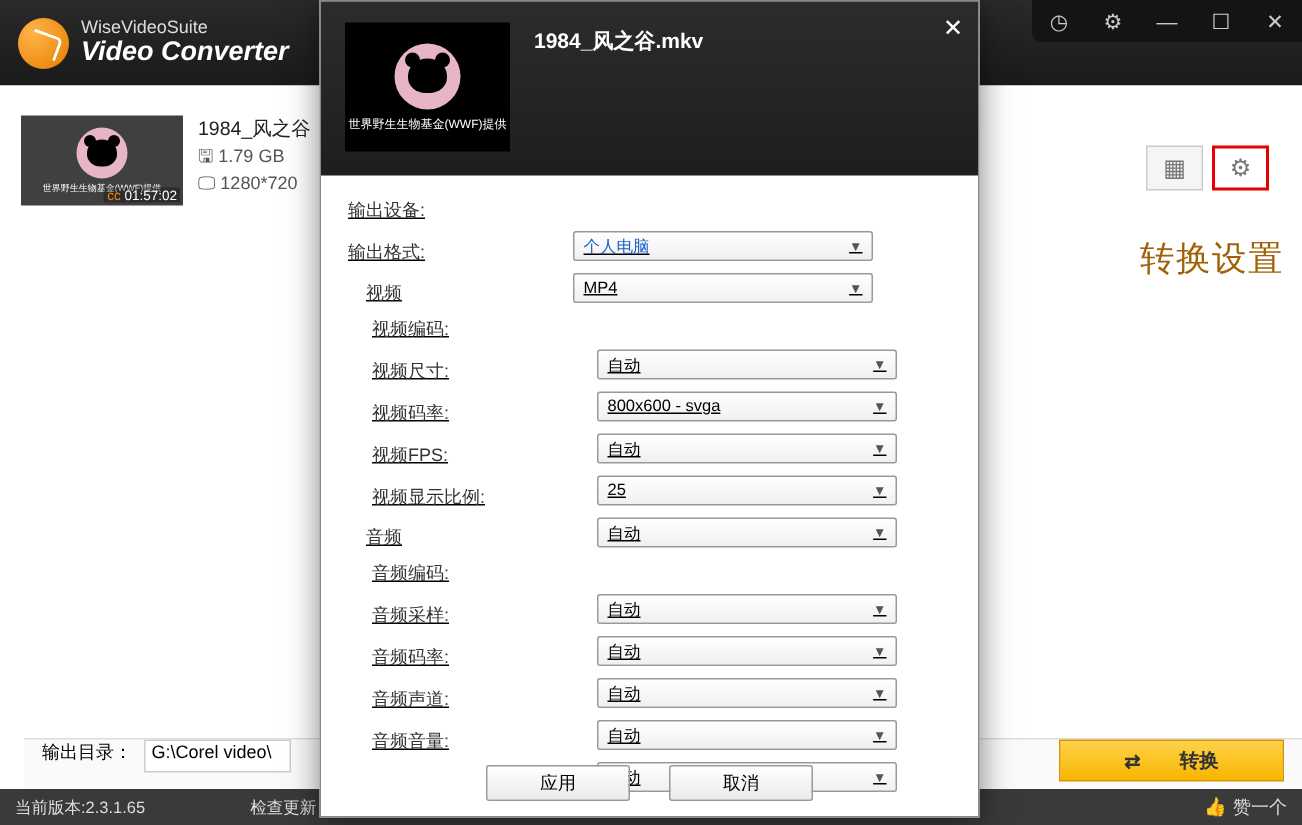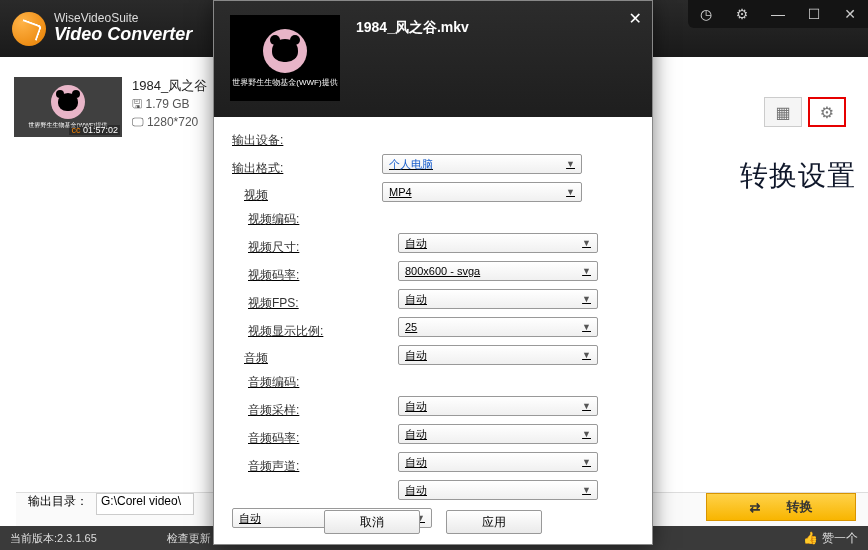--- a/index.html
+++ b/index.html
@@ -25,21 +25,21 @@
 .thumb-panda::before{left:-2px;}.thumb-panda::after{right:-2px;}
 .thumb-text{color:#fff;font-size:6px;margin-top:2px;white-space:nowrap;}
 .thumb-time{position:absolute;right:2px;bottom:2px;color:#fff;font-size:9px;background:rgba(0,0,0,.3);padding:0 2px;}
 .thumb-time .cc{color:#ff8800;}
 .vi-meta{font-size:12px;color:#555;line-height:18px;}
 .vi-title{color:#222;font-size:13px;}
 
 .right-tools{position:absolute;right:22px;top:40px;display:flex;gap:6px;align-items:center;}
 .tool-btn{width:38px;height:30px;background:#f5f5f5;border:1px solid #ccc;display:flex;align-items:center;justify-content:center;color:#777;}
 .red-box{border:2px solid #e60000 !important;background:#fff;}
-.annotation{position:absolute;right:12px;top:100px;color:#0f172a;font-size:28px;letter-spacing:1px;}
+.annotation{position:absolute;right:12px;top:100px;color:#a16207;font-size:23px;letter-spacing:1px;}
 
 .bottom-bar{position:absolute;left:0;right:0;bottom:24px;height:34px;border-top:1px solid #ddd;background:#fafafa;display:flex;padding:0 12px;gap:8px;font-size:12px;margin-left:16px;}
 .path-input{flex:0 0 auto;width:98px;height:22px;border:1px solid #ccc;padding:0 4px;background:#fff;font-size:12px;overflow:hidden;white-space:nowrap;}
 .convert-btn{margin-left:auto;width:150px;height:28px;background:linear-gradient(#ffd24a,#f8b500);border:1px solid #d89400;display:flex;align-items:center;justify-content:center;gap:26px;color:#333;font-size:13px;font-weight:bold;}
 .status-bar{position:absolute;left:0;right:0;bottom:0;height:24px;background:#3a3a3a;color:#ddd;font-size:11px;display:flex;align-items:center;padding:0 10px;gap:70px;}
 .status-bar .like{margin-left:auto;font-size:12px;display:flex;align-items:center;gap:4px;}
 
 
 .dialog{position:absolute;left:213px;top:0;width:440px;height:545px;background:#fff;border:1px solid #888;box-shadow:0 3px 20px rgba(0,0,0,.5);}
 .dlg-header{height:116px;background:linear-gradient(#2c2c2c,#1e1e1e);display:flex;padding:14px 16px;gap:16px;position:relative;}
@@ -213,23 +213,24 @@
         </div>
       </div>
     <div class="row indent">
         <label>音频声道:</label>
       <div class="select">
           <span>自动</span>
           <span class="arrow">▼</span>
         </div>
       </div>
     <div class="row indent">
+        <label>音频音量:</label>
       <div class="select">
           <span>自动</span>
           <span class="arrow">▼</span>
         </div>
       </div>
   </div>
   <div class="dlg-footer">
+    <div class="dlg-btn">应用</div>
     <div class="dlg-btn">取消</div>
-    <div class="dlg-btn">应用</div>
   </div>
 </div>
 
 </body></html>

